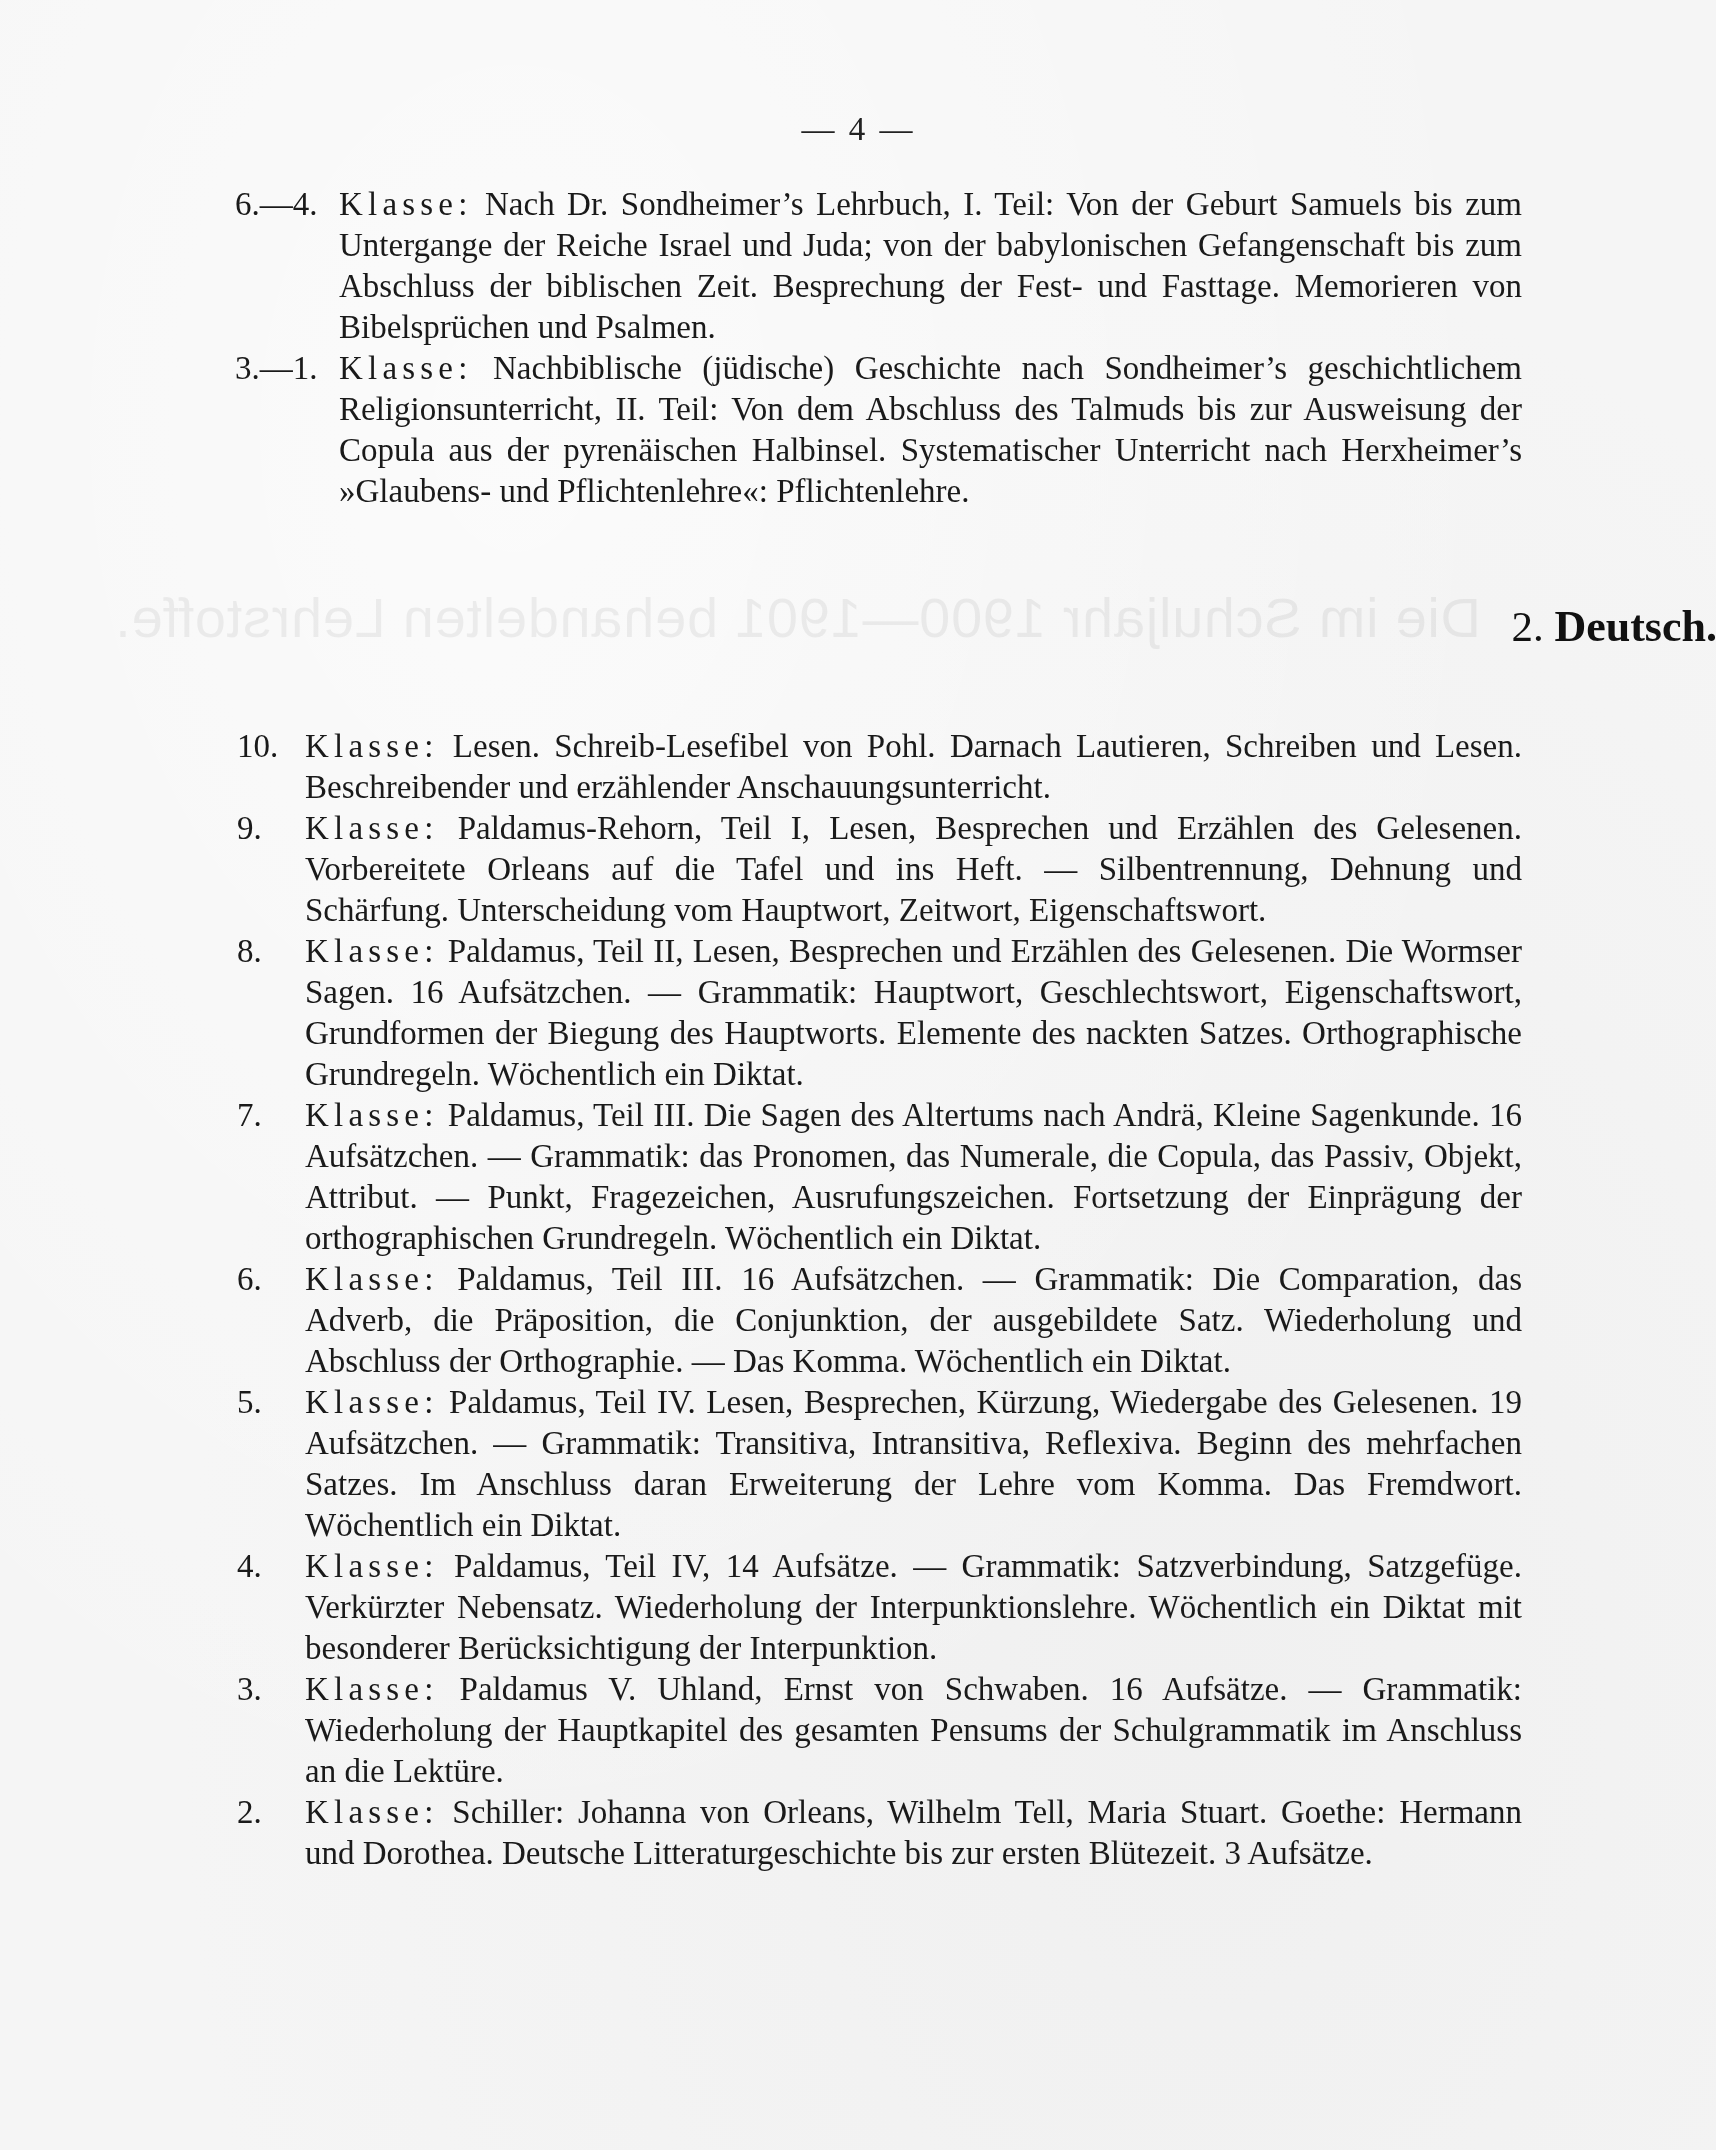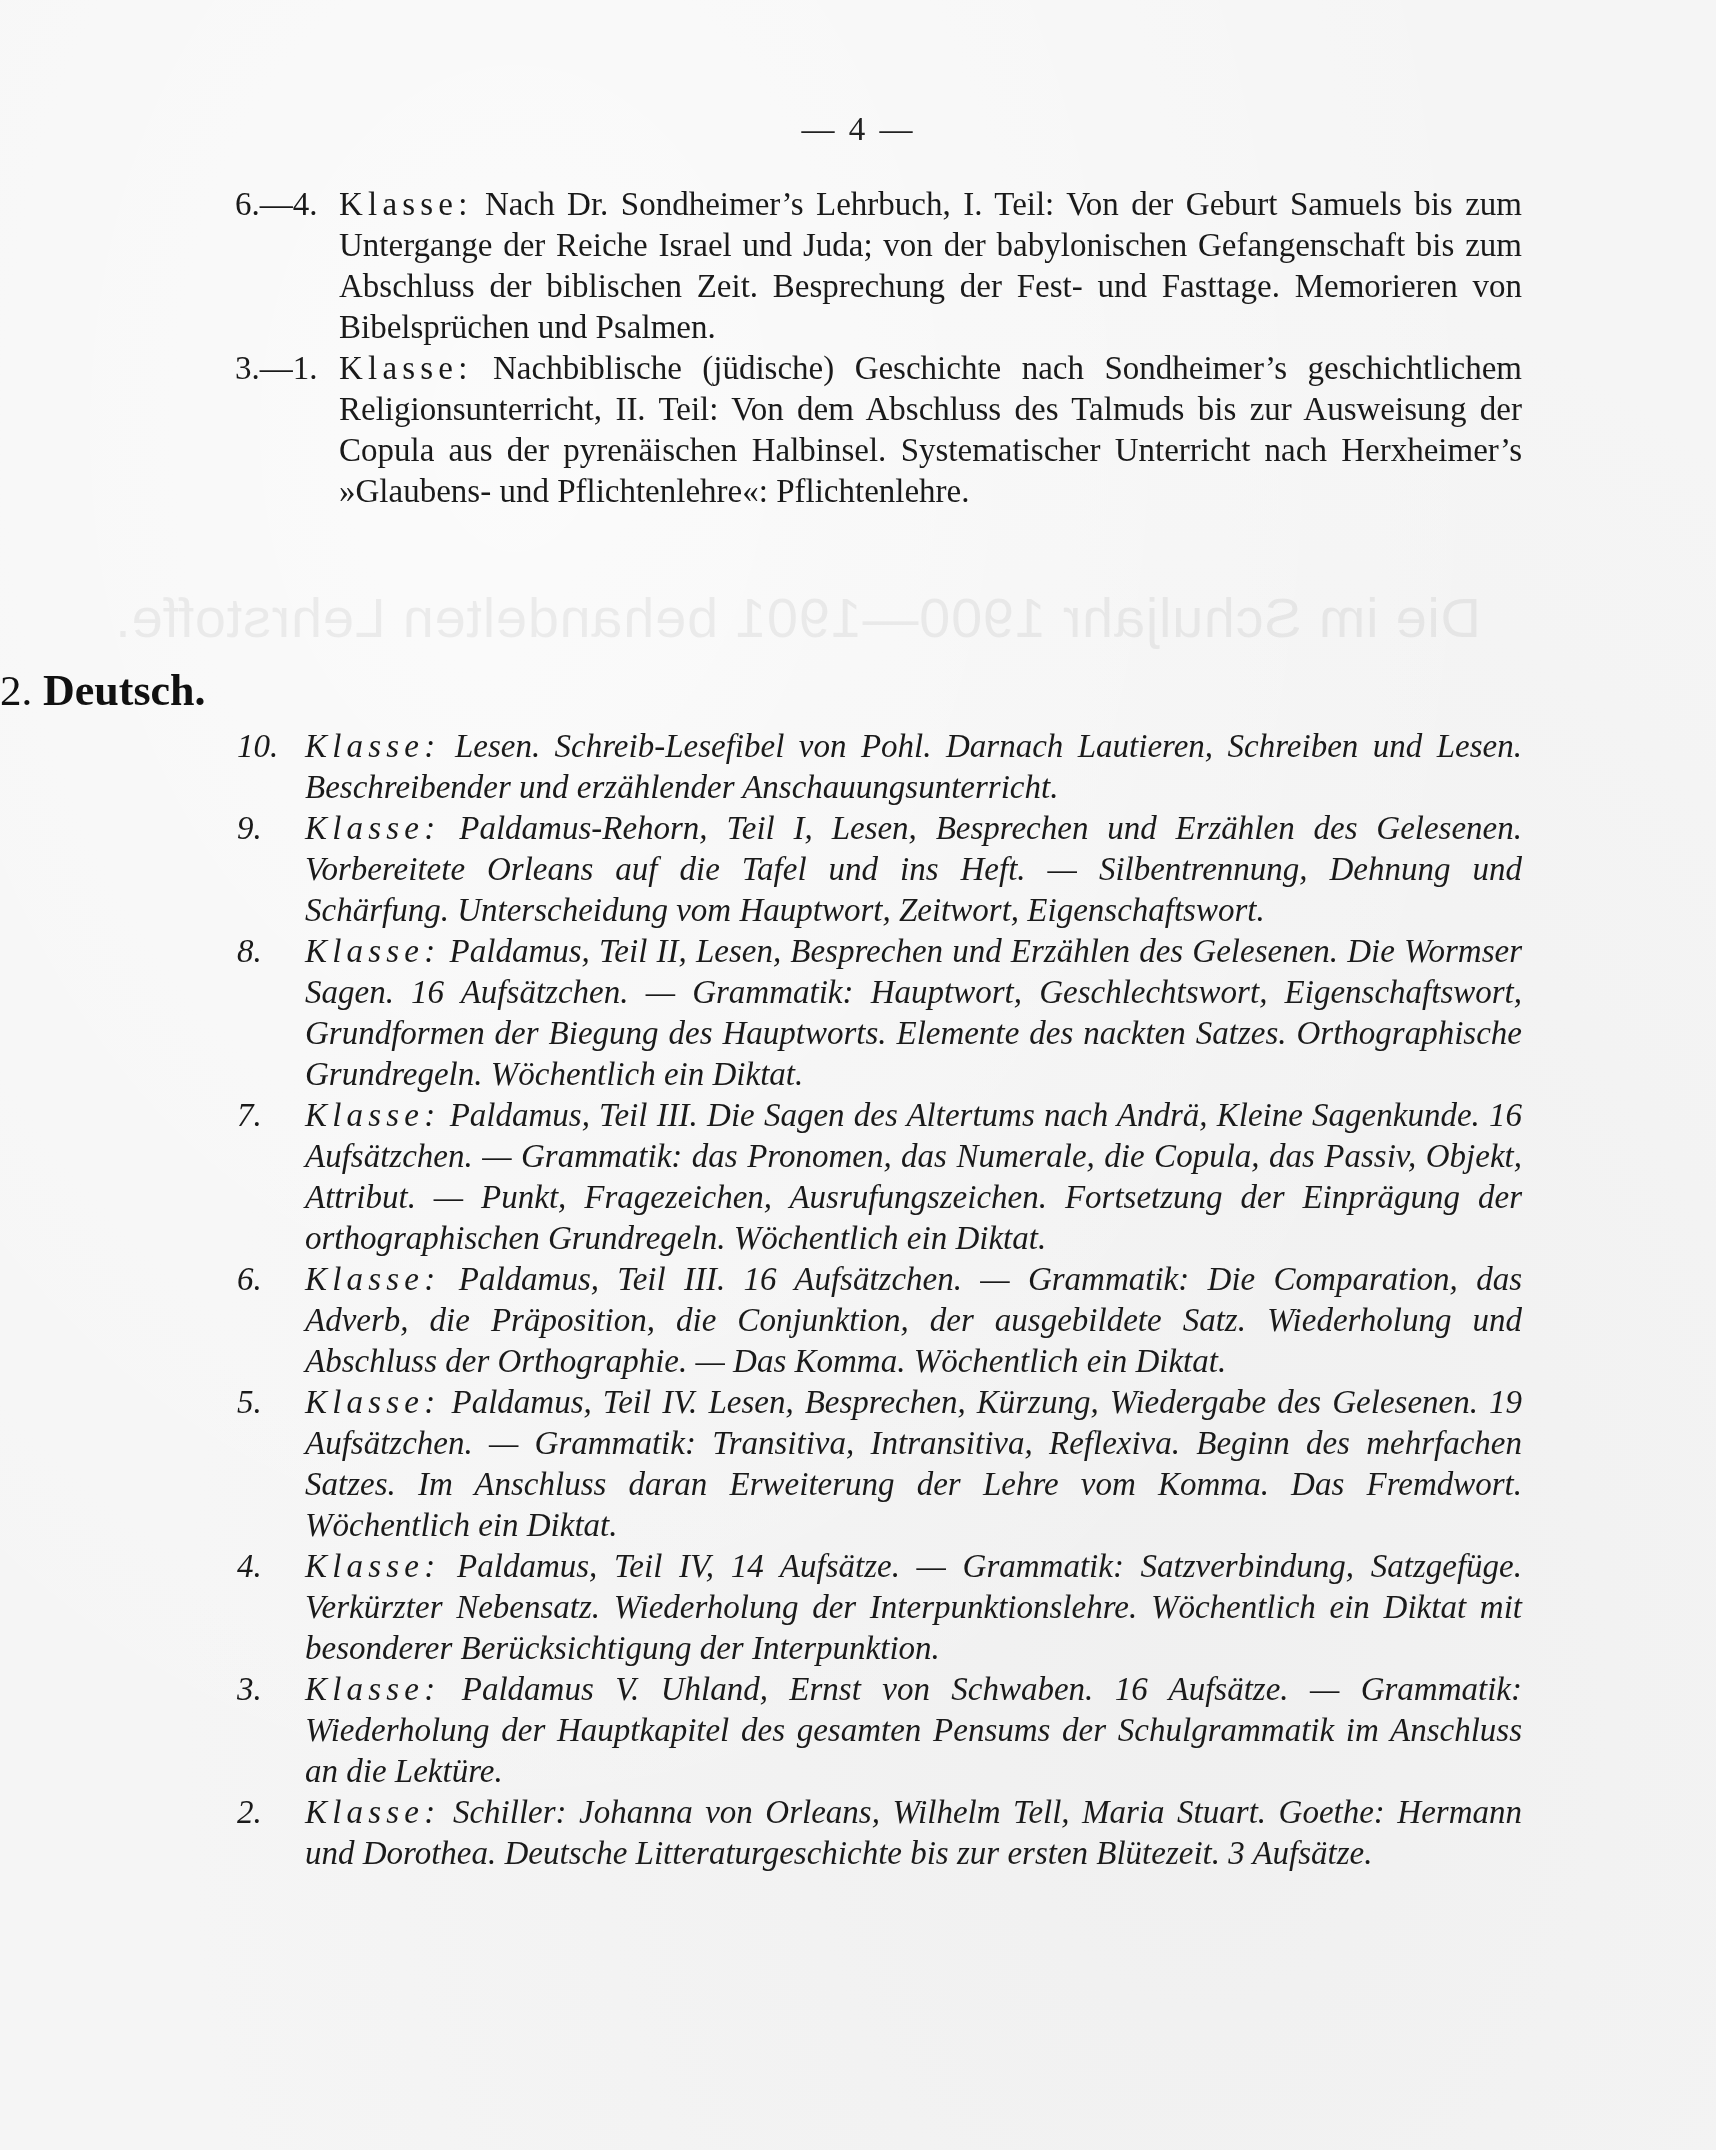--- a/index.html
+++ b/index.html
@@ -78,36 +78,35 @@
       padding-left: 104px;
       margin-left: 39px;
     }
     .s1 .entry .num {
       left: 0;
     }
     
     .s2 {
       left: 237px;
       width: 1285px;
-      font-style: italic;
     }
     .s2 .entry {
       padding-left: 68px;
     }
     .s2 .entry .num {
       left: 0;
       width: 55px;
       text-align: right;
     }
     .section-title {
       position: absolute;
-      top: 665px;
+      top: 601px;
       left: 0;
       width: 1717px;
-      text-align: left;
+      text-align: right;
       font-size: 43px;
       color: #111;
     }
     .section-title .title-num {
       font-weight: normal;
     }
     .section-title .title-word {
       font-weight: bold;
       font-size: 44px;
     }

